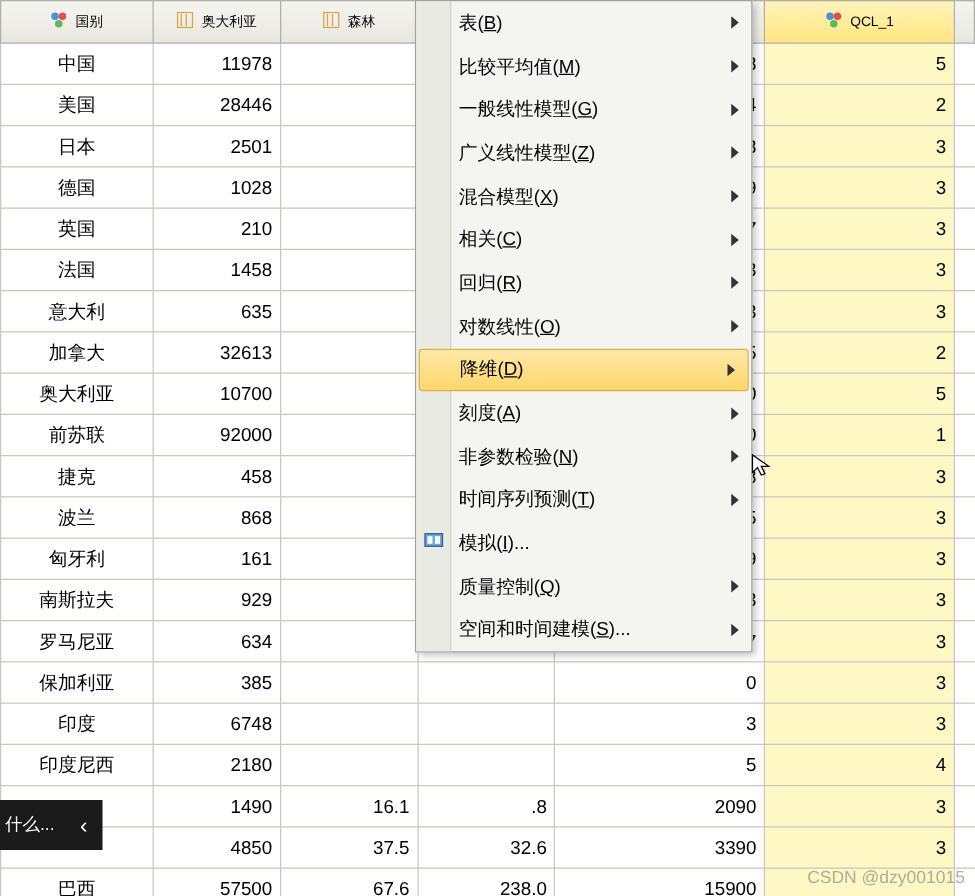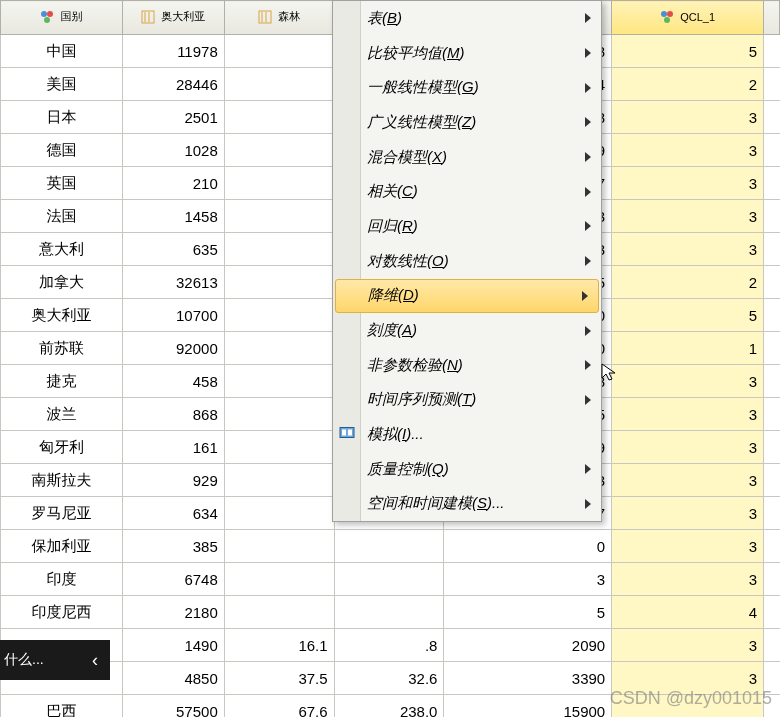--- a/index.html
+++ b/index.html
@@ -70,21 +70,20 @@
     .menu-items { position: relative; }
     .menu-item {
       height: 34.7px;
       display: flex;
       align-items: center;
       padding-left: 34px;
       padding-right: 8px;
       font-size: 15px;
       cursor: pointer;
       position: relative;
-      font-style: italic;
     }
     .menu-item.highlighted {
       background: linear-gradient(#ffe9a8, #ffd66b);
       border: 1px solid #e0b040;
       border-radius: 3px;
       margin: 0 2px;
       padding-left: 32px;
     }
     .menu-item .arrow {
       position: absolute;
@@ -100,41 +99,41 @@
       position: absolute;
       left: 5px;
       top: 50%;
       transform: translateY(-50%);
     }
     .under { text-decoration: underline; }
     .bottom-bar {
       position: absolute;
       left: 0;
       top: 640px;
-      width: 110px;
+      width: 82px;
       height: 40px;
       background: #1a1a1a;
       color: #fff;
       display: flex;
       align-items: center;
       font-size: 14px;
       z-index: 200;
     }
     .bottom-bar .txt { padding-left: 4px; flex: 1; }
     .bottom-bar .chev {
       width: 30px;
       text-align: center;
       font-size: 18px;
     }
     .watermark {
       position: absolute;
       right: 8px;
       bottom: 8px;
       color: rgba(120,120,120,0.6);
-      font-size: 18px;
+      font-size: 14px;
       z-index: 300;
     }
     .cursor {
       position: absolute;
       left: 600px;
       top: 362px;
       z-index: 150;
       pointer-events: none;
     }
   </style>

